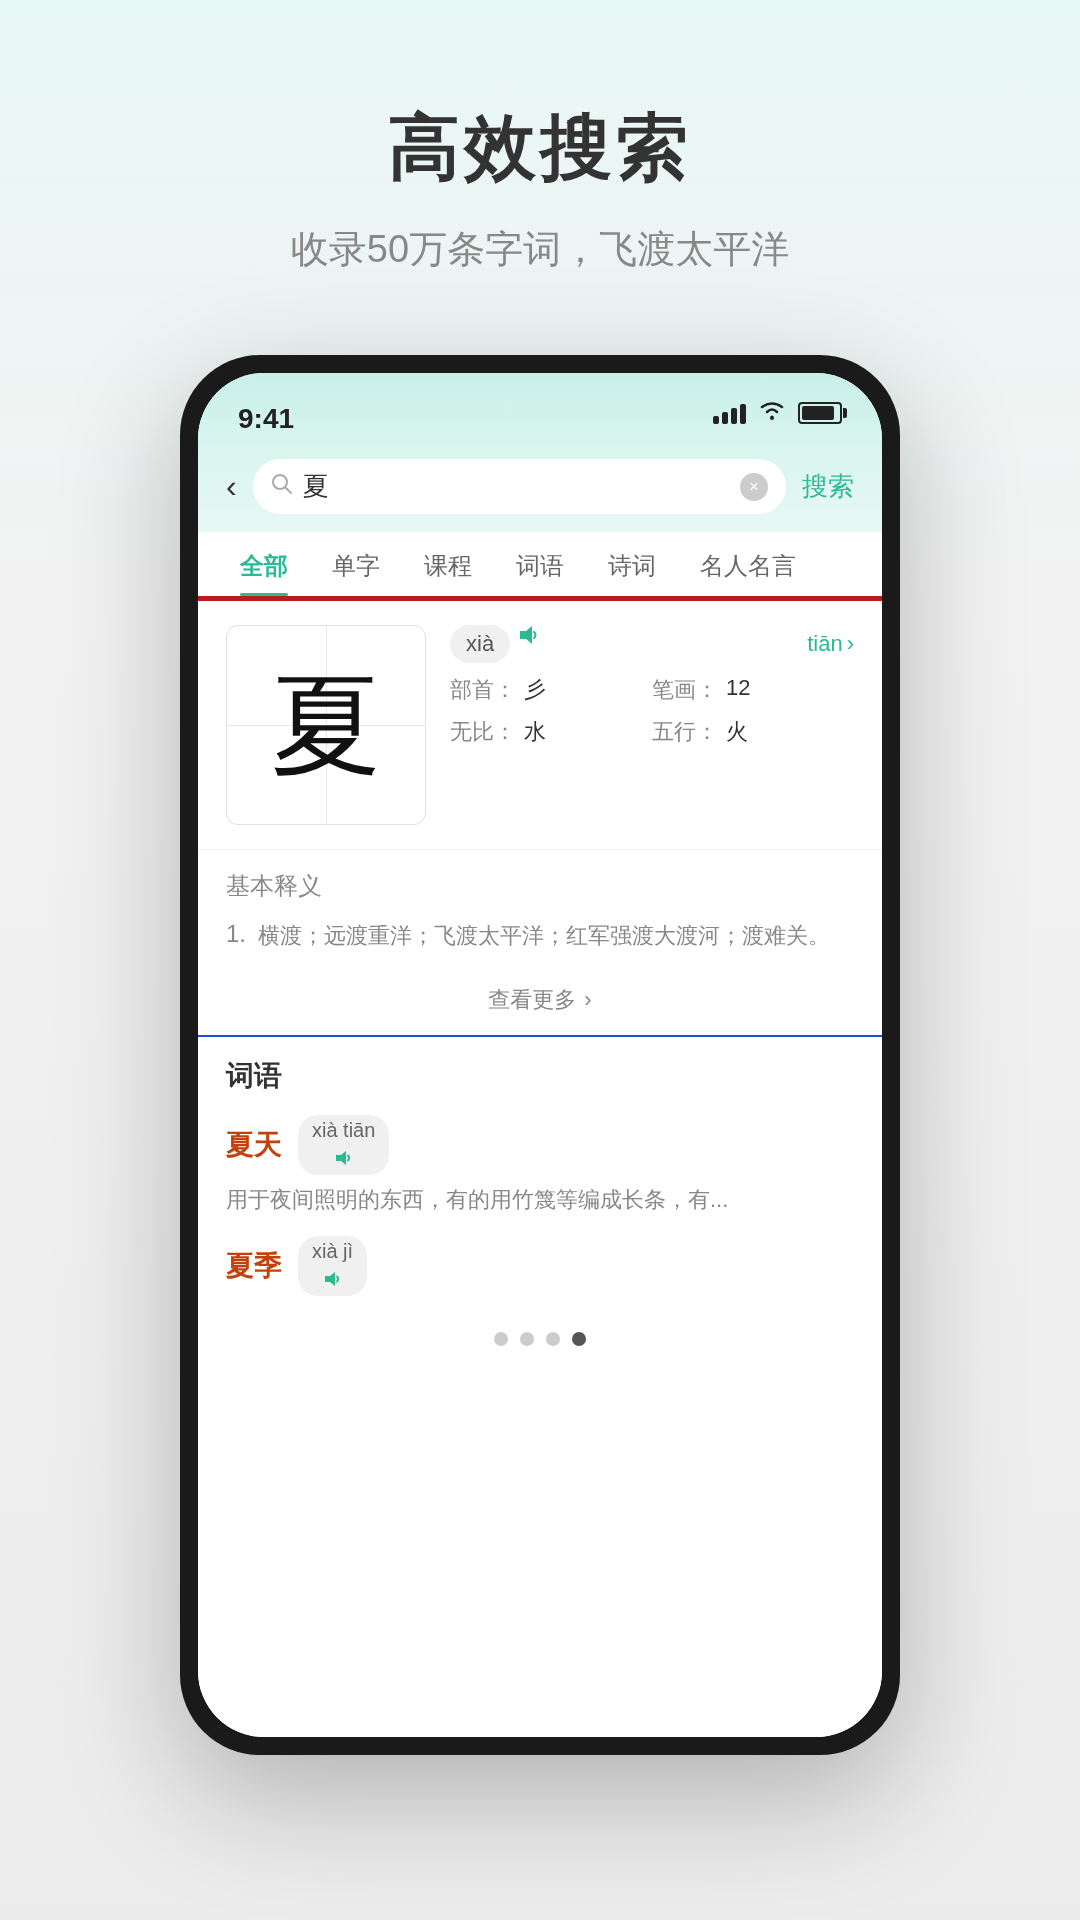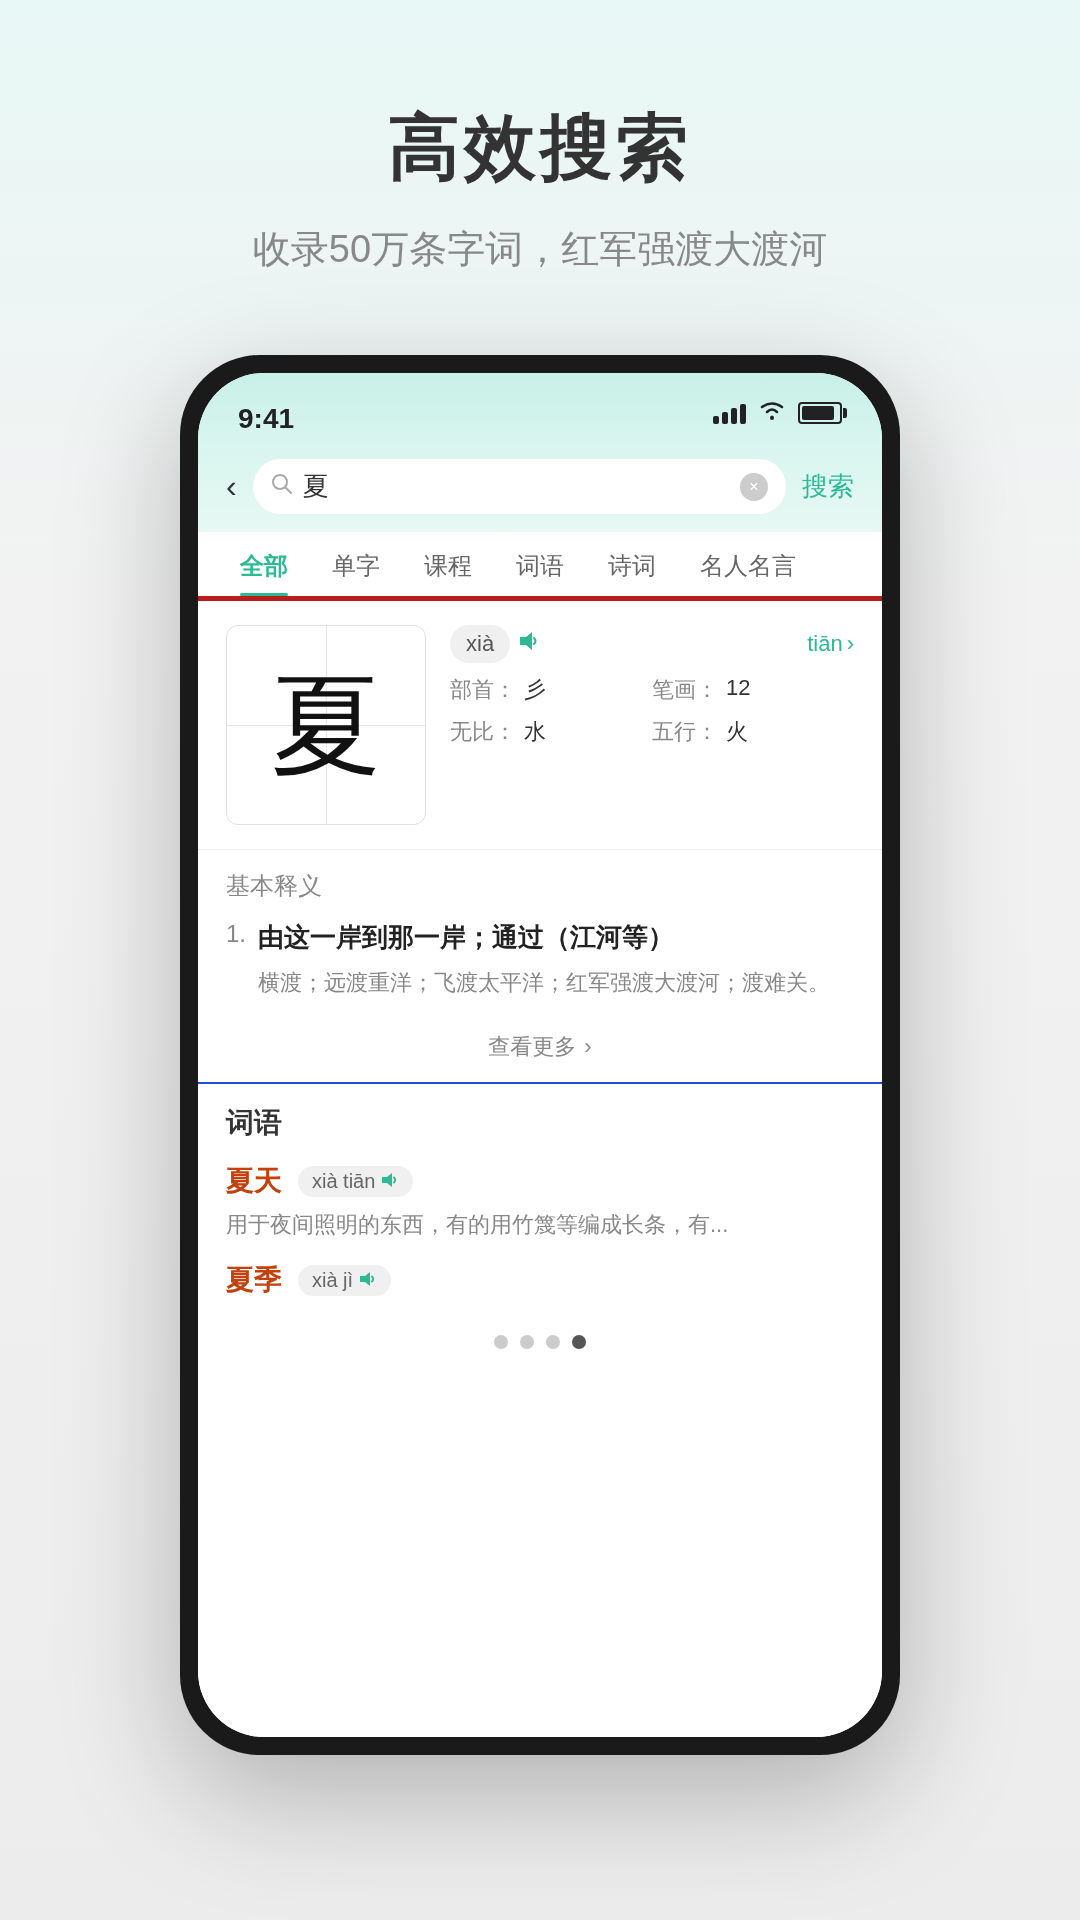--- a/index.html
+++ b/index.html
@@ -279,21 +279,21 @@
     }
 
     .char-header {
       display: flex;
       align-items: center;
       justify-content: space-between;
     }
 
     .char-pinyin {
       display: flex;
-      align-items: center;
+      align-items: flex-start;
       gap: 8px;
     }
 
     .pinyin-tag {
       background: #f0f0f0;
       border-radius: 20px;
       padding: 6px 16px;
       font-size: 22px;
       color: #555;
     }
@@ -420,20 +420,21 @@
 
     .word-pinyin-tag {
       background: #f0f0f0;
       border-radius: 20px;
       padding: 4px 14px;
       font-size: 20px;
       color: #666;
       display: flex;
       align-items: center;
       gap: 6px;
+      flex-direction: column;
     }
 
     .word-desc {
       font-size: 22px;
       color: #888;
       line-height: 1.5;
     }
 
     
     .page-dots {
@@ -454,21 +455,21 @@
     .dot.active {
       background: #555;
     }
   </style>
 </head>
 <body>
 
 <div class="page-bg">
 
   <h1 class="page-title">高效搜索</h1>
-  <p class="page-subtitle">收录50万条字词，红军强渡大渡河</p>
+  <p class="page-subtitle">收录50万条字词，飞渡太平洋</p>
 
   <div class="phone-mockup">
     <div class="phone-screen">
 
       <div class="status-bar">
         <span class="status-time">9:41</span>
         <div class="status-icons">
           <div class="signal-bars">
             <div class="signal-bar" style="height:8px"></div>
             <div class="signal-bar" style="height:12px"></div>
@@ -556,21 +557,20 @@
               </div>
             </div>
           </div>
         </div>
 
         <div class="section">
           <div class="section-title">基本释义</div>
           <div class="definition-item">
             <span class="def-num">1.</span>
             <div class="def-content">
-              <div class="def-main">由这一岸到那一岸；通过（江河等）</div>
               <div class="def-example">横渡；远渡重洋；飞渡太平洋；红军强渡大渡河；渡难关。</div>
             </div>
           </div>
         </div>
 
         <div class="see-more">
           <span>查看更多</span>
           <span>›</span>
         </div>
 

